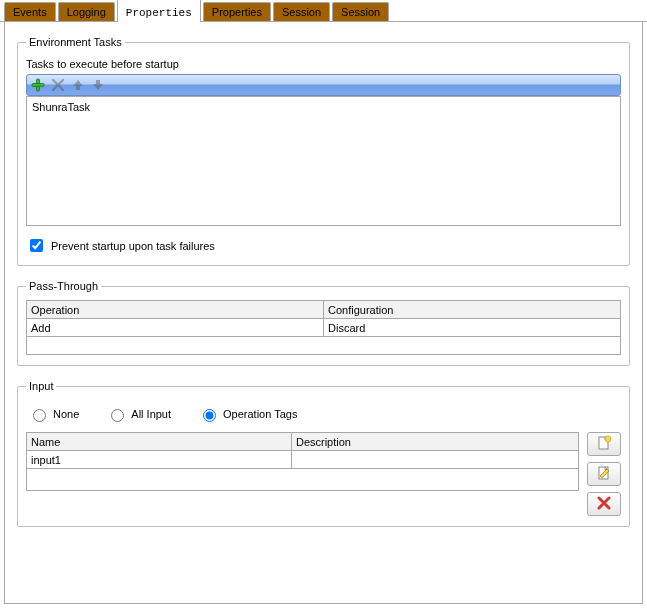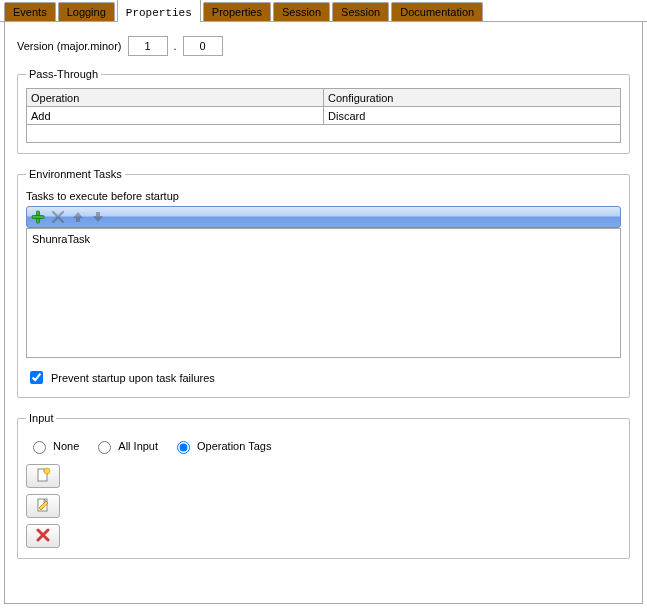--- a/index.html
+++ b/index.html
@@ -98,21 +98,21 @@
   .tool-icn.disabled { opacity: .45; cursor: default; }
   .listbox {
     border: 1px solid #a8a8a8;
     height: 130px;
     background: #fff;
     margin-top: 0;
     padding: 4px 5px;
     overflow: auto;
   }
   .chk-row { display: flex; align-items: center; gap: 5px; margin-top: 10px; }
-  .radio-row { display: flex; align-items: flex-start; gap: 14px; margin: 6px 0 10px 2px; }
+  .radio-row { display: flex; align-items: flex-start; gap: 27px; margin: 6px 0 10px 2px; }
   .radio-row label { display: flex; align-items: center; gap: 4px; }
   .input-area { display: flex; gap: 8px; align-items: flex-start; }
   .btn-col { display: flex; flex-direction: column; gap: 6px; }
   .icon-btn {
     width: 34px; height: 24px;
     border: 1px solid #a8a8a8;
     border-radius: 3px;
     background: linear-gradient(to bottom,#fefefe,#e6e6e6);
     display: flex; align-items: center; justify-content: center;
     cursor: pointer;
@@ -122,31 +122,59 @@
 </head>
 <body>
 
 <div class="tabstrip">
   <div class="tab"><span>Events</span></div>
   <div class="tab"><span>Logging</span></div>
   <div class="tab active"><span>Properties</span></div>
   <div class="tab"><span>Properties</span></div>
   <div class="tab"><span>Session</span></div>
   <div class="tab"><span>Session</span></div>
-  <div class="tab"><span>Documentation</span></div>
 </div>
 
 <div class="pane">
 
-  <div class="row">
-    <span>Version (major.minor)</span>
-    <input class="num-input" value="1" style="">
-    <span>.</span>
-    <input class="num-input" value="0" style="">
-  </div>
+
+  <fieldset>
+    <legend>Environment Tasks</legend>
+    <div class="tasks-sub">Tasks to execute before startup</div>
+    <div class="toolbar">
+      <span class="tool-icn">
+        <svg width="14" height="14" viewBox="0 0 14 14">
+            <rect x="5.5" y="1" width="3" height="12" rx="1" fill="#3fb53f" stroke="#177a17" stroke-width="0.8"></rect>
+            <rect x="1" y="5.5" width="12" height="3" rx="1" fill="#3fb53f" stroke="#177a17" stroke-width="0.8"></rect>
+          </svg>
+      </span>
+      <span class="tool-icn disabled">
+        <svg width="12" height="12" viewBox="0 0 12 12">
+            <path d="M1 1 L11 11 M11 1 L1 11" stroke="#555" stroke-width="2.4" stroke-linecap="round"></path>
+          </svg>
+      </span>
+      <span class="tool-icn disabled">
+        <svg width="12" height="12" viewBox="0 0 12 12">
+            <path d="M6 1 L11 7 L8 7 L8 11 L4 11 L4 7 L1 7 Z" fill="#555"></path>
+          </svg>
+      </span>
+      <span class="tool-icn disabled">
+        <svg width="12" height="12" viewBox="0 0 12 12">
+            <path d="M6 11 L1 5 L4 5 L4 1 L8 1 L8 5 L11 5 Z" fill="#555"></path>
+          </svg>
+      </span>
+    </div>
+    <div class="listbox">
+      <div>ShunraTask</div>
+    </div>
+    <div class="chk-row">
+      <input type="checkbox" checked="" style="">
+      <span>Prevent startup upon task failures</span>
+    </div>
+  </fieldset>
 
   <fieldset>
     <legend>Pass-Through</legend>
     <table class="grid">
       <thead>
         <tr>
           <th style="width:50%">Operation</th>
           <th>Configuration</th>
         </tr>
       </thead>
@@ -155,72 +183,54 @@
           <td>Add</td>
           <td>Discard</td>
         </tr>
         <tr class="spacer-row">
             <td colspan="2" style="border-top:none"></td>
           </tr>
       </tbody>
     </table>
   </fieldset>
 
-  <fieldset>
-    <legend>Environment Tasks</legend>
-    <div class="tasks-sub">Tasks to execute before startup</div>
-    <div class="toolbar">
-      <span class="tool-icn">
-        <svg width="14" height="14" viewBox="0 0 14 14">
-            <rect x="5.5" y="1" width="3" height="12" rx="1" fill="#3fb53f" stroke="#177a17" stroke-width="0.8"></rect>
-            <rect x="1" y="5.5" width="12" height="3" rx="1" fill="#3fb53f" stroke="#177a17" stroke-width="0.8"></rect>
-          </svg>
-      </span>
-      <span class="tool-icn disabled">
-        <svg width="12" height="12" viewBox="0 0 12 12">
-            <path d="M1 1 L11 11 M11 1 L1 11" stroke="#555" stroke-width="2.4" stroke-linecap="round"></path>
-          </svg>
-      </span>
-      <span class="tool-icn disabled">
-        <svg width="12" height="12" viewBox="0 0 12 12">
-            <path d="M6 1 L11 7 L8 7 L8 11 L4 11 L4 7 L1 7 Z" fill="#555"></path>
-          </svg>
-      </span>
-      <span class="tool-icn disabled">
-        <svg width="12" height="12" viewBox="0 0 12 12">
-            <path d="M6 11 L1 5 L4 5 L4 1 L8 1 L8 5 L11 5 Z" fill="#555"></path>
-          </svg>
-      </span>
-    </div>
-    <div class="listbox">
-      <div>ShunraTask</div>
-    </div>
-    <div class="chk-row">
-      <input type="checkbox" checked="" style="">
-      <span>Prevent startup upon task failures</span>
-    </div>
-  </fieldset>
-
   <fieldset style="margin-bottom:4px">
     <legend>Input</legend>
     <div class="radio-row">
       <label>
           <input type="radio" name="inp" style="">
           <span>None</span>
         </label>
       <label>
           <input type="radio" name="inp" style="">
           <span>All Input</span>
         </label>
       <label>
           <input type="radio" name="inp" checked="" style="">
           <span>Operation Tags</span>
         </label>
     </div>
     <div class="input-area">
+      <table class="grid" style="flex:1">
+        <thead>
+          <tr>
+            <th style="width:48%">Name</th>
+            <th>Description</th>
+          </tr>
+        </thead>
+        <tbody>
+          <tr>
+            <td>input1</td>
+            <td></td>
+          </tr>
+          <tr class="spacer-row">
+              <td colspan="2" style="border-top:none;height:22px"></td>
+            </tr>
+        </tbody>
+      </table>
       <div class="btn-col">
         <div class="icon-btn">
           <span>
             <svg width="16" height="16" viewBox="0 0 16 16">
                 <rect x="3" y="2" width="9" height="12" fill="#fff" stroke="#888"></rect>
                 <path d="M9 2 L12 5 L9 5 Z" fill="#ddd" stroke="#888" stroke-width="0.8"></path>
                 <circle cx="12" cy="4" r="3" fill="#ffd24d" stroke="#c89a00" stroke-width="0.6"></circle>
               </svg>
           </span>
         </div>

